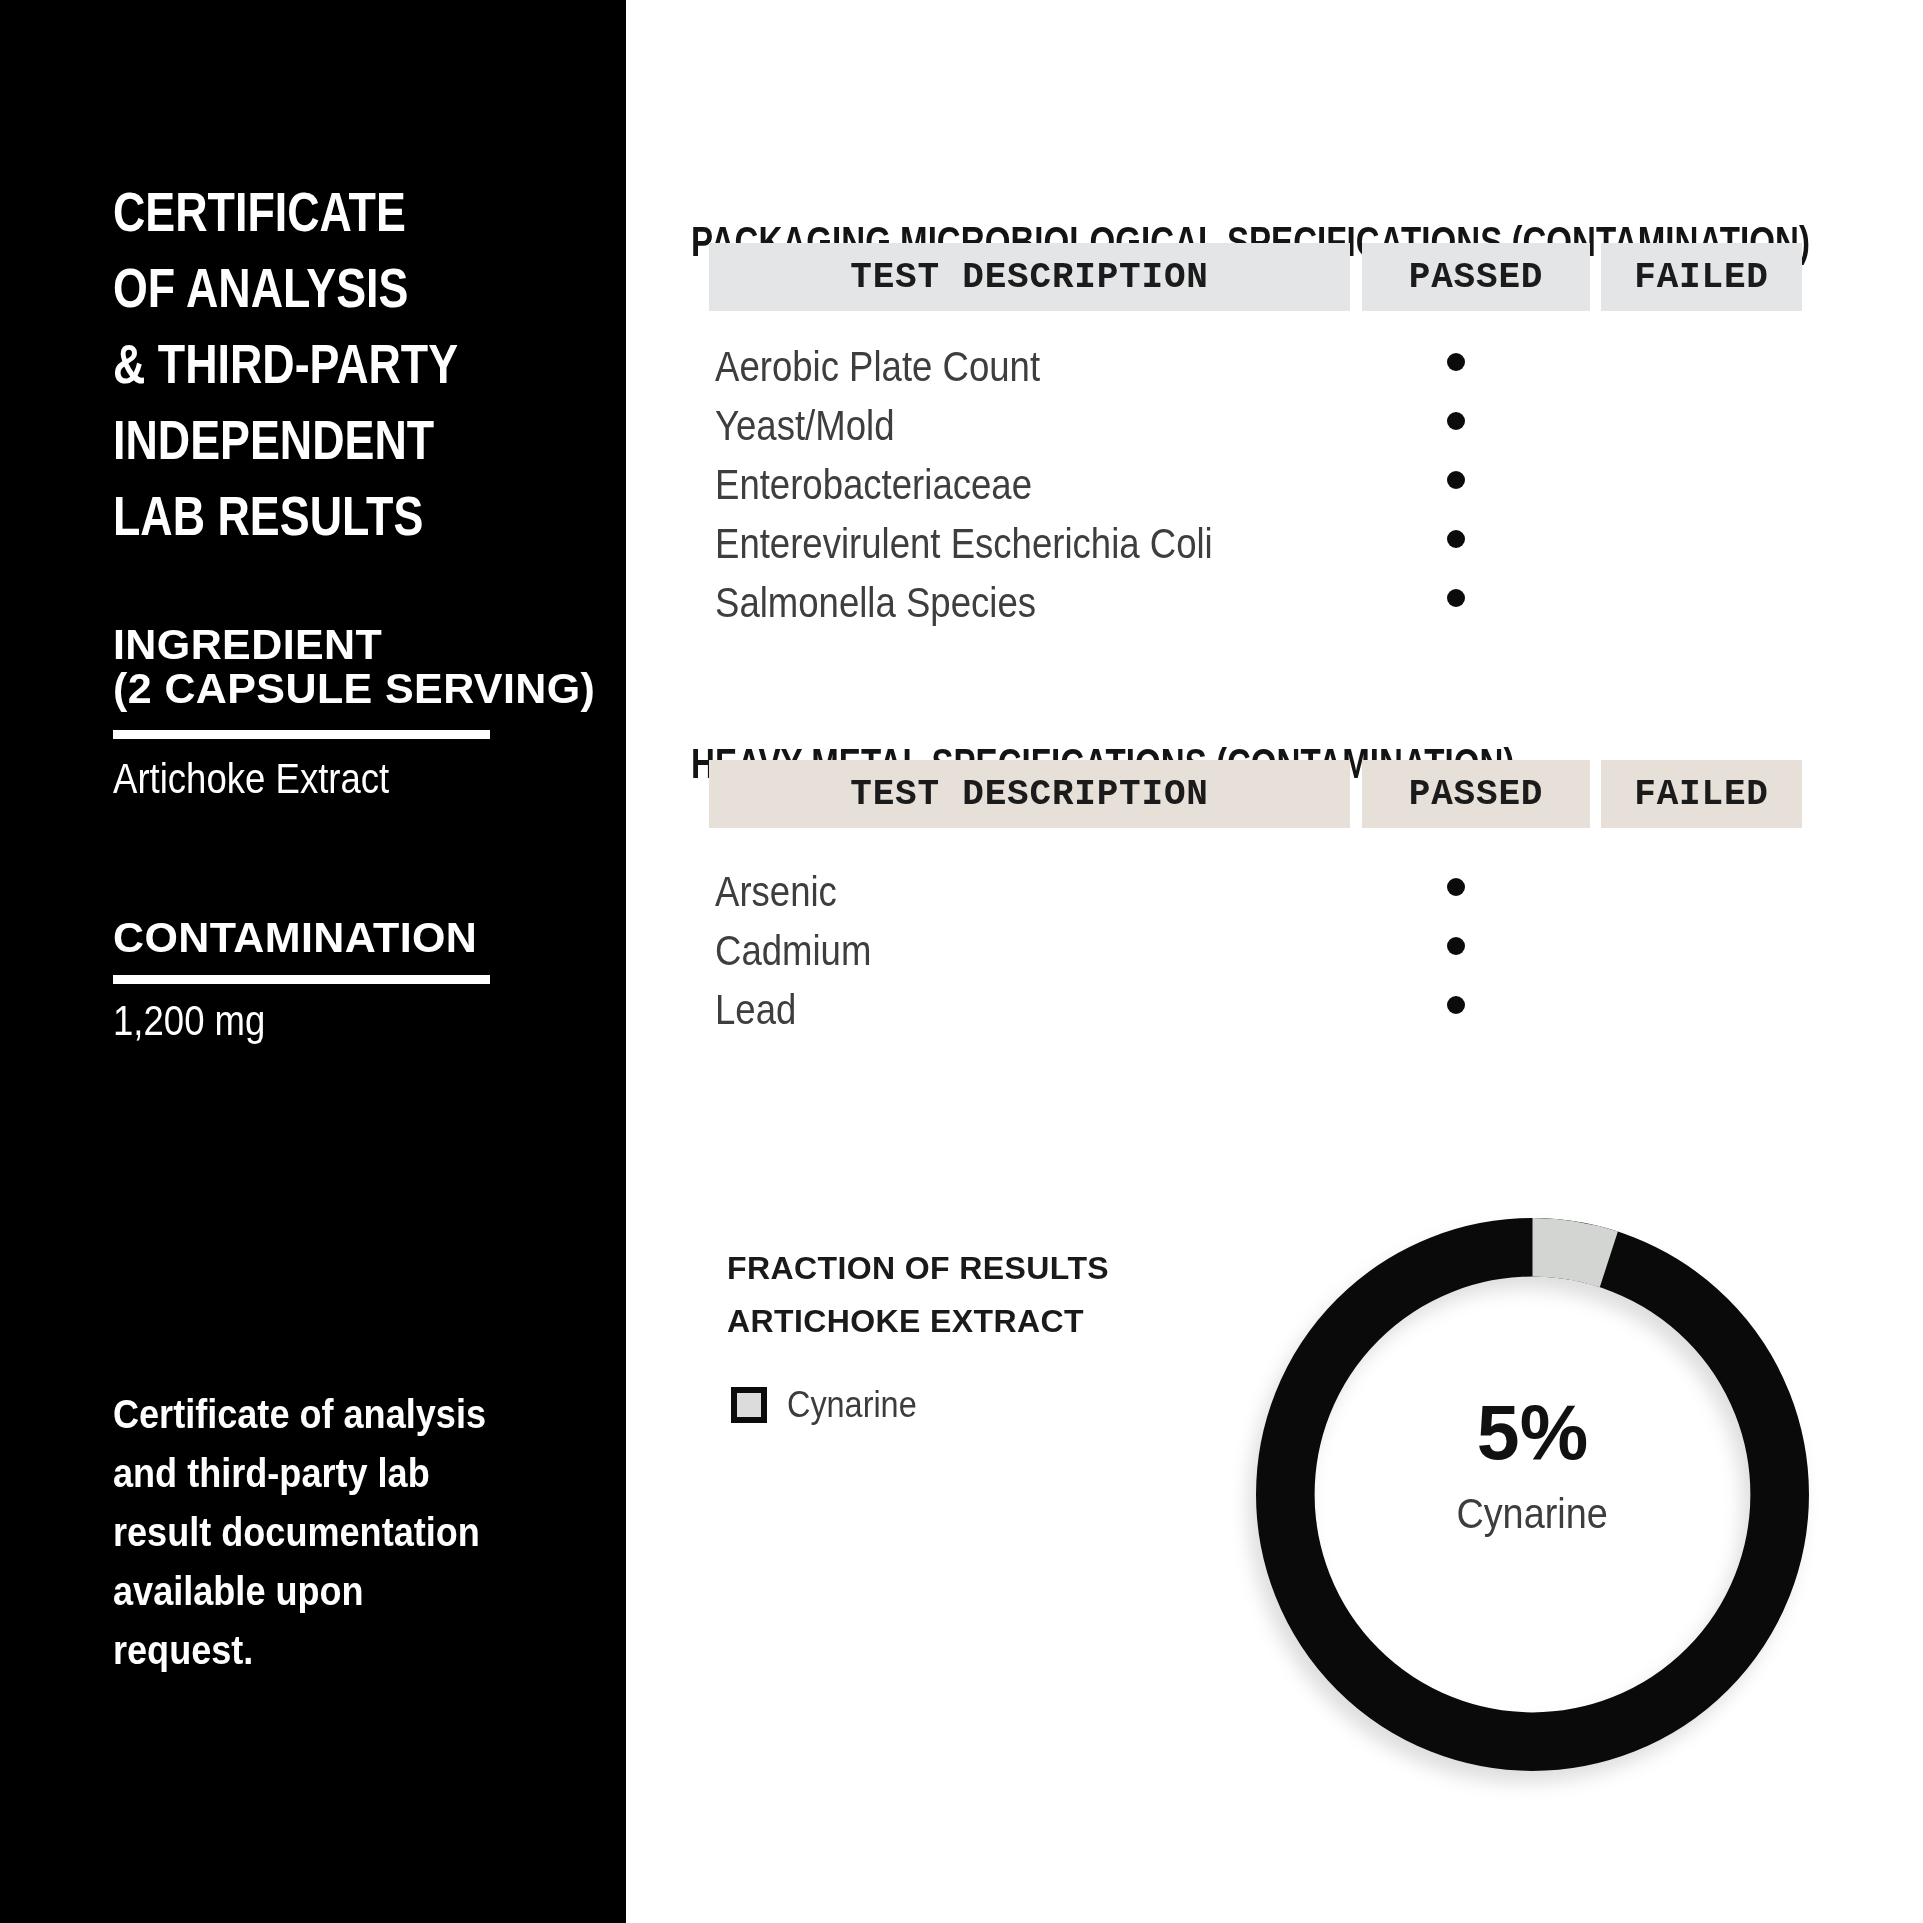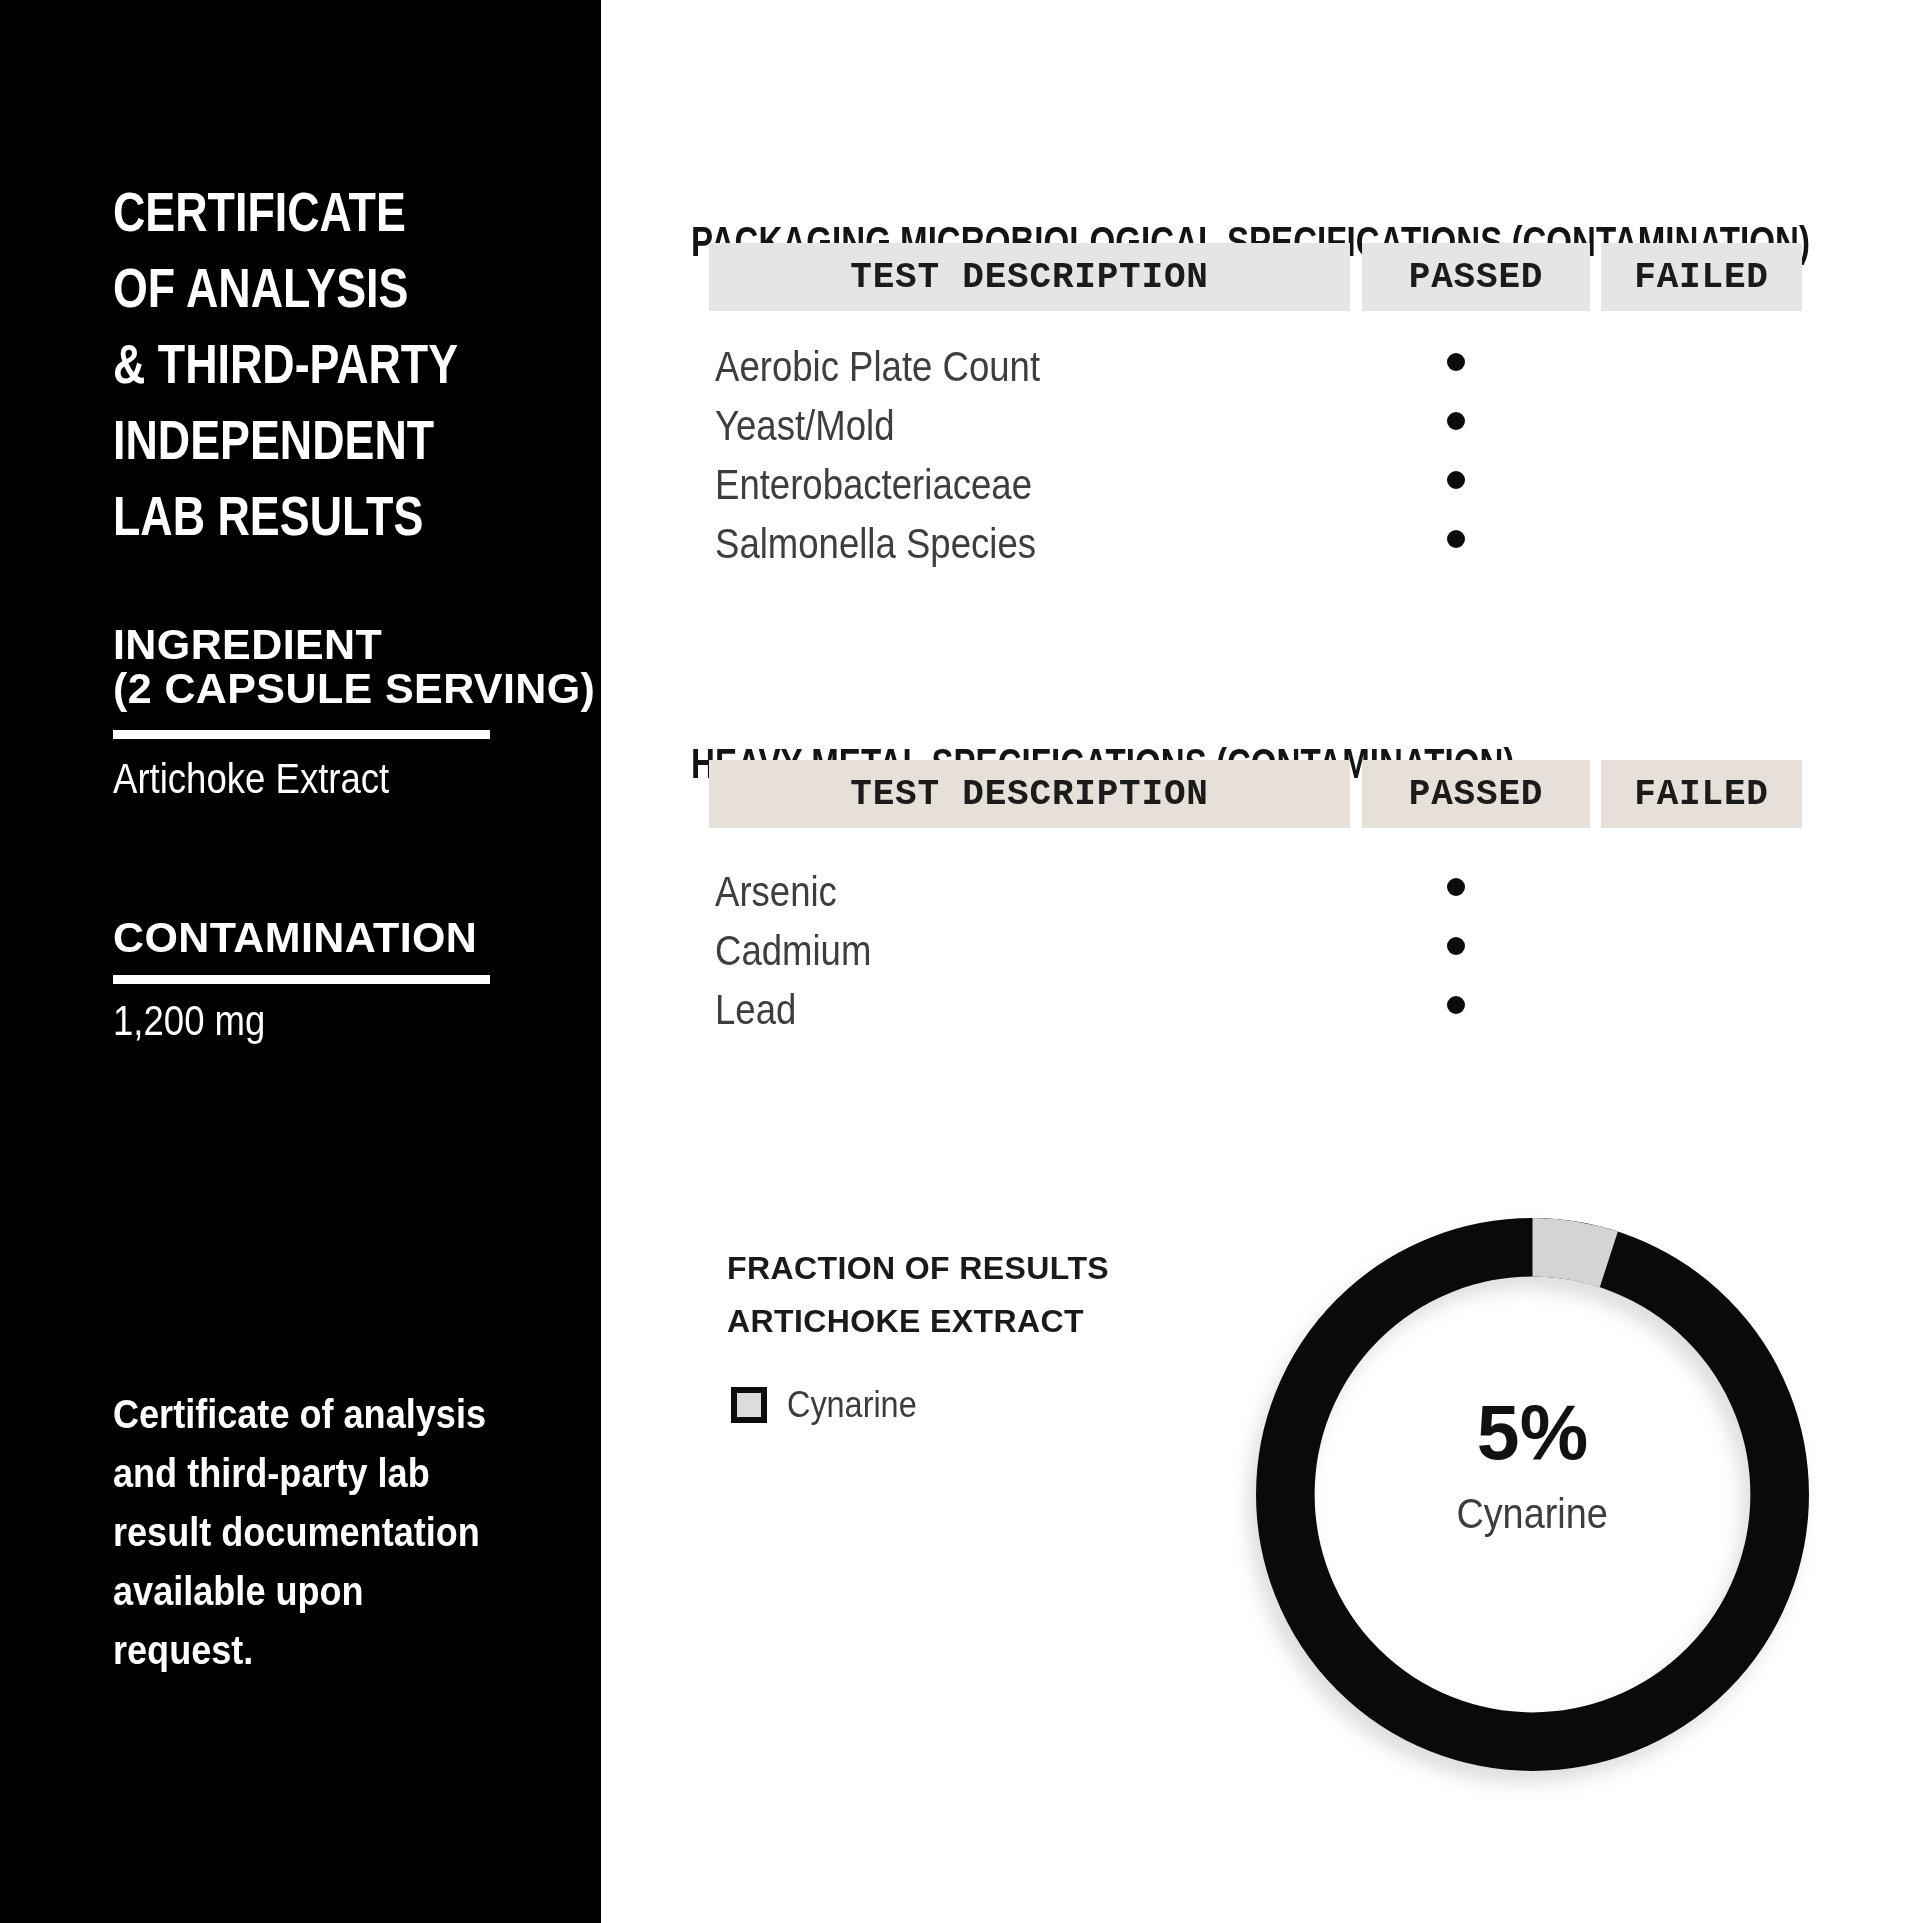--- a/index.html
+++ b/index.html
@@ -4,21 +4,21 @@
 <style>
   html,body { margin:0; padding:0; }
   body {
     width:1924px; height:1924px; position:relative; background:#ffffff;
     font-family:"Liberation Sans","DejaVu Sans",sans-serif; overflow:hidden;
     -webkit-font-smoothing:antialiased;
   }
   .abs { position:absolute; }
 
   
-  .sidebar { left:0; top:0; width:601px; height:1924px; background:#000000; }
+  .sidebar { left:0; top:0; width:601px; height:1924px; background:#000000;padding-left:25px; }
   .sb-title { left:113px; top:174px; color:#ffffff; font-weight:bold;
               font-size:56px; line-height:76px; transform:scaleX(0.80);
               transform-origin:0 0; white-space:nowrap; }
   .sb-label { color:#ffffff; font-weight:bold; font-size:43px; line-height:44px;
               letter-spacing:0.4px; white-space:nowrap; }
   .sb-rule  { width:377px; height:9px; background:#ffffff; }
   .sb-value { color:#ffffff; font-size:43px; white-space:nowrap; }
   .narrow   { transform:scaleX(0.85); transform-origin:0 50%; }
   .sb-note  { left:113px; top:1385px; color:#ffffff; font-weight:bold;
               font-size:41px; line-height:59px; transform:scaleX(0.88);
@@ -109,20 +109,24 @@
   </div>
       <div class="trow">
     <span class="trow-label">Yeast/Mold</span>
     <span class="dot in-passed" style="background: rgb(11, 11, 11);"></span>
   </div>
       <div class="trow">
     <span class="trow-label">Enterobacteriaceae</span>
     <span class="dot in-passed" style="background: rgb(11, 11, 11);"></span>
   </div>
       <div class="trow">
+    <span class="trow-label">Enterevirulent Escherichia Coli</span>
+    <span class="dot in-passed" style="background: rgb(11, 11, 11);"></span>
+  </div>
+      <div class="trow">
     <span class="trow-label">Salmonella Species</span>
     <span class="dot in-passed" style="background: rgb(11, 11, 11);"></span>
   </div>
     </div>
 
   <h2 class="abs h2" style="left:691px; top:705px;">HEAVY METAL SPECIFICATIONS (CONTAMINATION)</h2>
   <div class="abs thead" style="top:760px;">
     <div class="th th-desc" style="background: rgb(230, 224, 217);">TEST DESCRIPTION</div>
     <div class="th th-passed" style="background: rgb(230, 224, 217);">PASSED</div>
     <div class="th th-failed" style="background: rgb(230, 224, 217);">FAILED</div>

